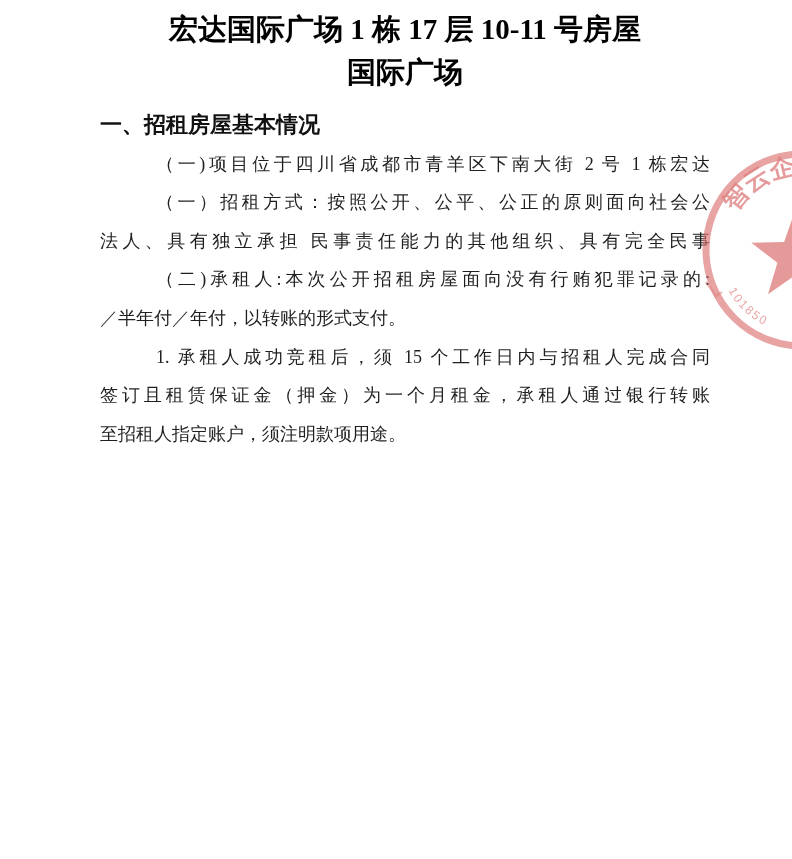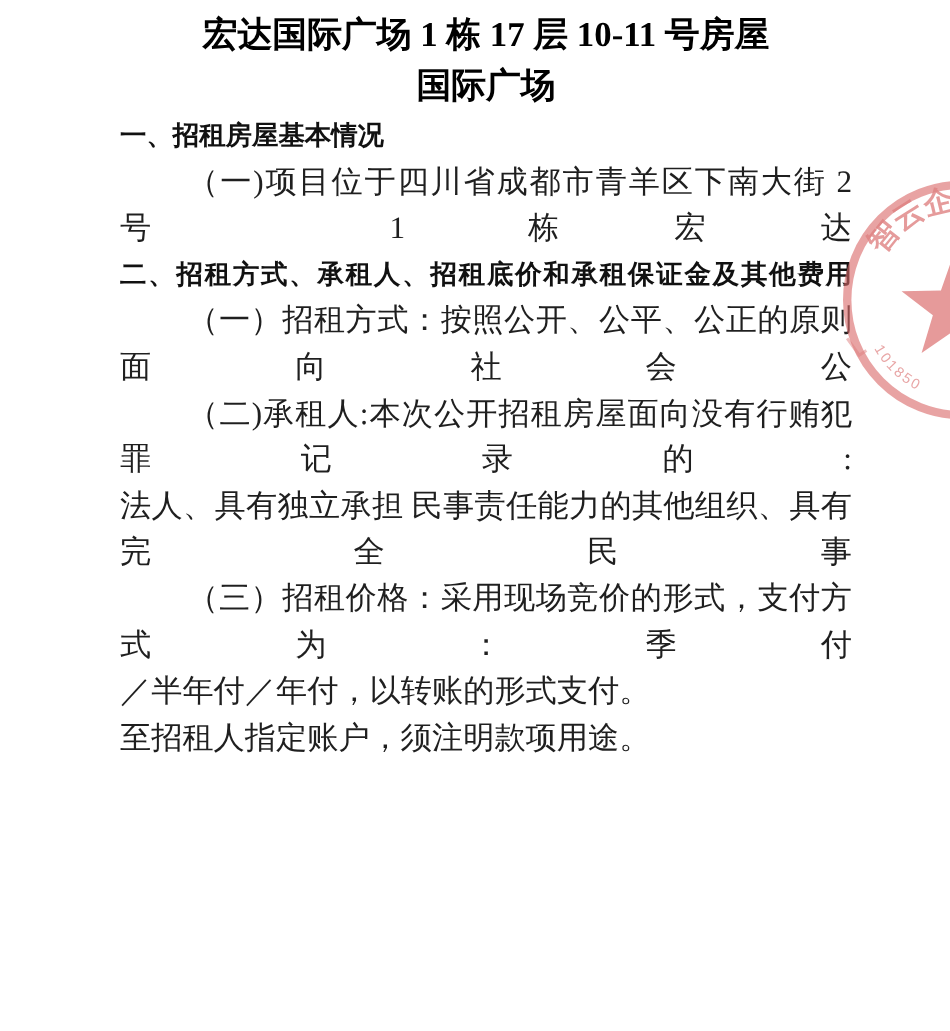--- a/index.html
+++ b/index.html
@@ -14,30 +14,31 @@
     width:792px;height:859px;
     background:var(--background);
     overflow:hidden;
     font-family:"Liberation Serif",serif;
     color:var(--text-color);
   }
   .content{
     position:absolute;
     left:100px;top:8px;width:610px;
   }
-  .line{font-size:26px;line-height:38.6px;}
+  .line{font-size:18px;line-height:38.6px;}
   .t{
     font-size:29px;font-weight:700;line-height:43px;
     text-align:center;color:#000;
     font-family:"Liberation Serif",serif;
   }
   .h{
     font-weight:700;color:var(--heading-color);
     font-family:"Liberation Sans",sans-serif;
     font-size:22px;
+    margin-top:12px;
   }
   .i{text-indent:56px;}
   .j{text-align:justify;text-align-last:justify;}
   .stamp{
     position:absolute;left:692px;top:140px;
     width:220px;height:220px;
     opacity:.85;
   }
   .stamp .ring{fill:none;stroke:var(--seal-color);stroke-width:7;opacity:.72;}
   .stamp .star{fill:var(--seal-color);opacity:.8;}
@@ -50,26 +51,26 @@
 <body>
 
 <div class="page">
   <div class="content">
 
     <div class="line t">宏达国际广场 1 栋 17 层 10-11 号房屋</div>
     <div class="line t">国际广场</div>
 
     <div class="line h">一、招租房屋基本情况</div>
     <div class="line i j">（一)项目位于四川省成都市青羊区下南大街 2 号 1 栋宏达</div>
-    <div class="line h j">二、招租方式、承租人、招租底价和承租保证金及其他费用</div>
     <div class="line i j">（一）招租方式：按照公开、公平、公正的原则面向社会公</div>
+    <div class="line j">法人、具有独立承担 民事责任能力的其他组织、具有完全民事</div>
     <div class="line i j">（二)承租人:本次公开招租房屋面向没有行贿犯罪记录的:</div>
-    <div class="line j">法人、具有独立承担 民事责任能力的其他组织、具有完全民事</div>
-    <div class="line i j">（三）招租价格：采用现场竞价的形式，支付方式为：季付</div>
     <div class="line">／半年付／年付，以转账的形式支付。</div>
+    <div class="line i j">1. 承租人成功竞租后，须 15 个工作日内与招租人完成合同</div>
+    <div class="line j">签订且租赁保证金（押金）为一个月租金，承租人通过银行转账</div>
     <div class="line">至招租人指定账户，须注明款项用途。</div>
 
   </div>
 
   <svg class="stamp" viewBox="0 0 220 220" width="220" height="220" aria-hidden="true">
     <defs>
       <path id="seal-arc-top" d="M 41.1 77.9 A 76 76 0 0 1 116.6 34.3" fill="none"></path>
       <path id="seal-arc-bottom" d="M 35.8 149.4 A 84 84 0 0 0 78.5 187.9" fill="none"></path>
     </defs>
     <circle class="ring" cx="110" cy="110" r="96"></circle>

